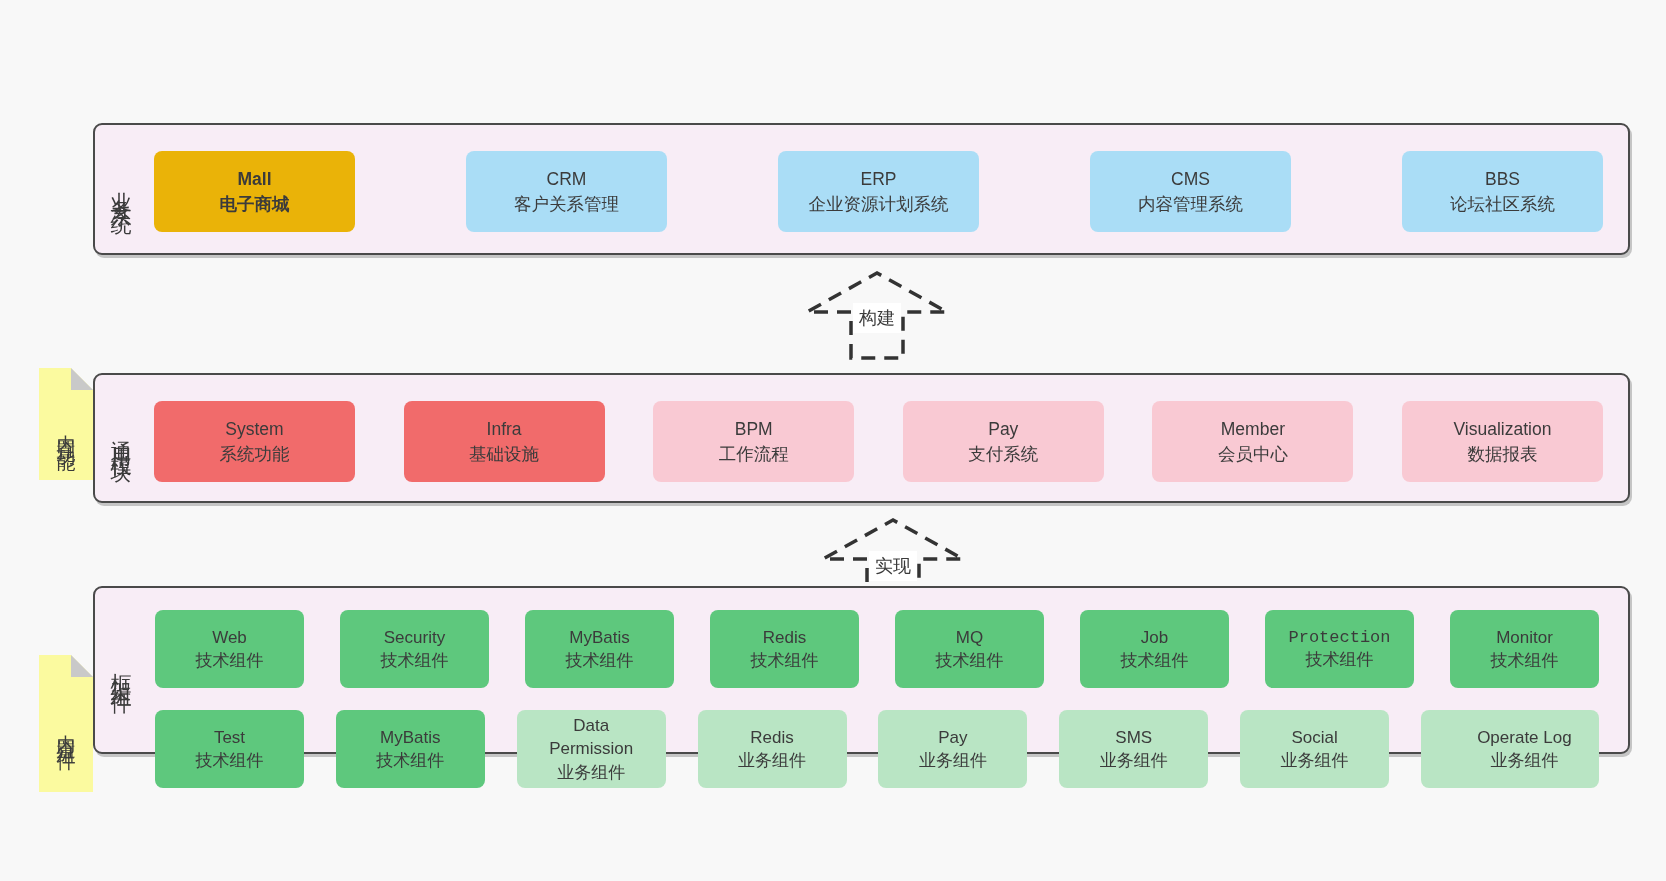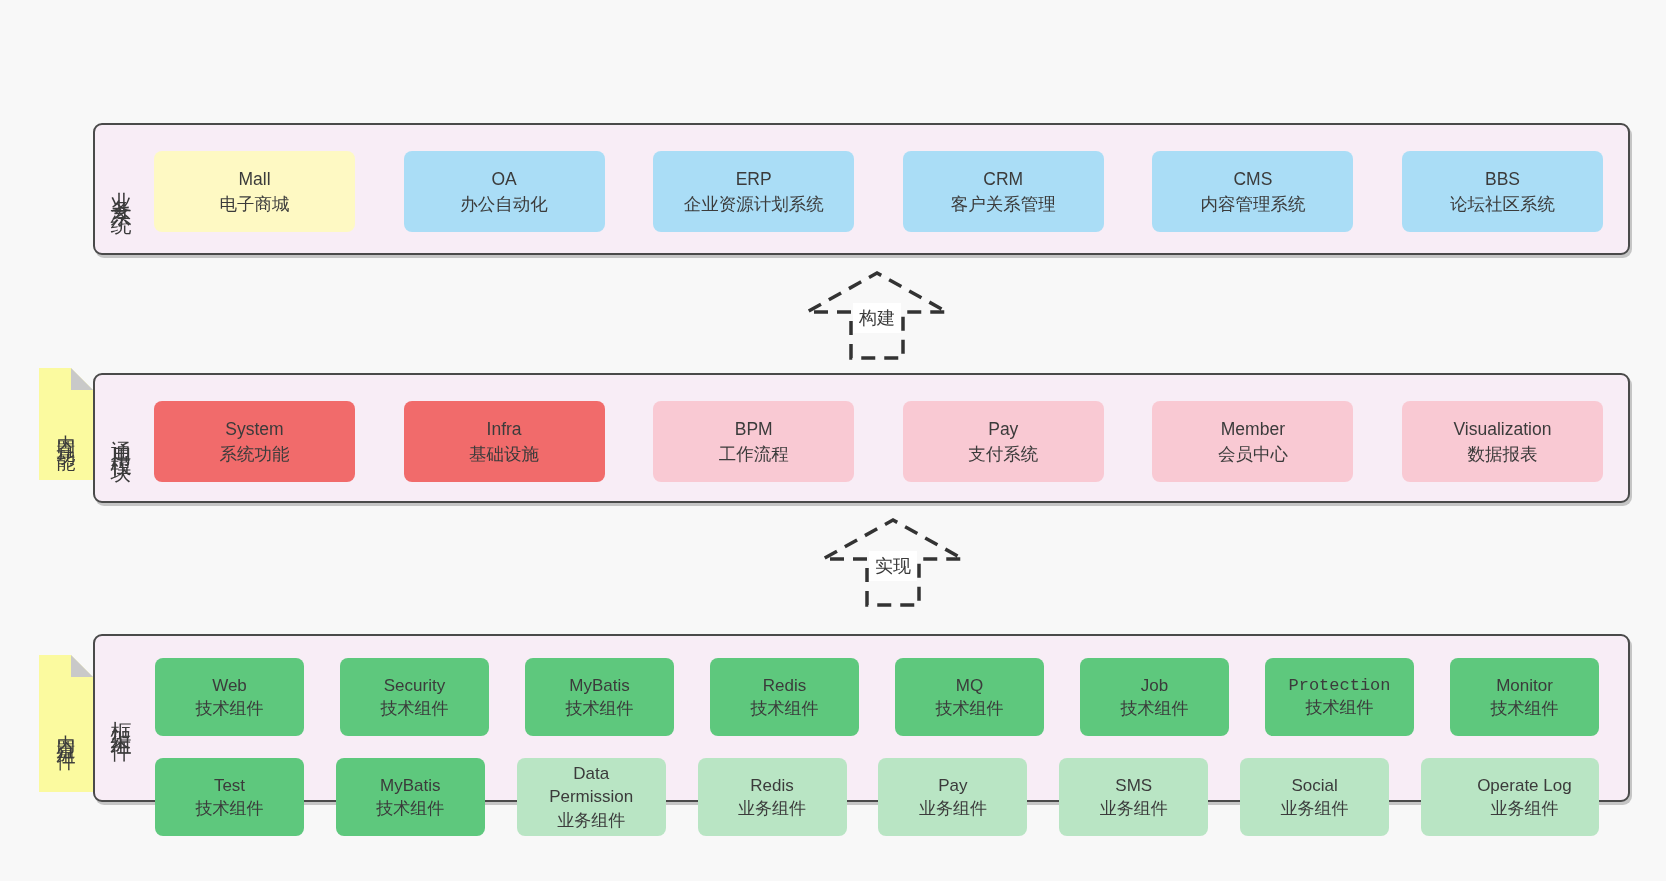--- a/index.html
+++ b/index.html
@@ -11,21 +11,21 @@
   }
   .layer{
     position:absolute;left:93px;width:1537px;
     background:#f8edf6;
     border:2px solid #4a4a4a;border-radius:9px;
     box-shadow:2px 3px 0 rgba(80,80,80,.30);
     box-sizing:border-box;
   }
   .layer-business{top:123px;height:132px;}
   .layer-modules{top:373px;height:130px;}
-  .layer-components{top:634px;height:168px;}
+  .layer-components{top:586px;height:168px;}
 
   .side-label{
     position:absolute;left:2px;top:0;width:48px;height:100%;
     display:flex;align-items:center;justify-content:center;
   }
   .side-label span{
     writing-mode:vertical-lr;text-orientation:upright;
     font-size:21px;letter-spacing:7px;color:#3a3a3a;
   }
 
@@ -74,35 +74,31 @@
   .arrow-label-implement{left:893px;top:566px;}
 </style>
 </head>
 <body>
 
 <div class="layer layer-business">
   <div class="side-label">
     <span>业务系统</span>
   </div>
   <div class="row row-top">
-    <div class="box box6" style="background: #fef9c3;">
+    <div class="box box6" style="background: #eab308; font-weight: bold;">
       <div class="box-name">Mall</div>
       <div class="box-desc">电子商城</div>
     </div>
     <div class="box box6" style="background: rgb(170, 221, 246);">
-      <div class="box-name">OA</div>
-      <div class="box-desc">办公自动化</div>
+      <div class="box-name">CRM</div>
+      <div class="box-desc">客户关系管理</div>
     </div>
     <div class="box box6" style="background: rgb(170, 221, 246);">
       <div class="box-name">ERP</div>
       <div class="box-desc">企业资源计划系统</div>
-    </div>
-    <div class="box box6" style="background: rgb(170, 221, 246);">
-      <div class="box-name">CRM</div>
-      <div class="box-desc">客户关系管理</div>
     </div>
     <div class="box box6" style="background: rgb(170, 221, 246);">
       <div class="box-name">CMS</div>
       <div class="box-desc">内容管理系统</div>
     </div>
     <div class="box box6" style="background: rgb(170, 221, 246);">
       <div class="box-name">BBS</div>
       <div class="box-desc">论坛社区系统</div>
     </div>
   </div>

